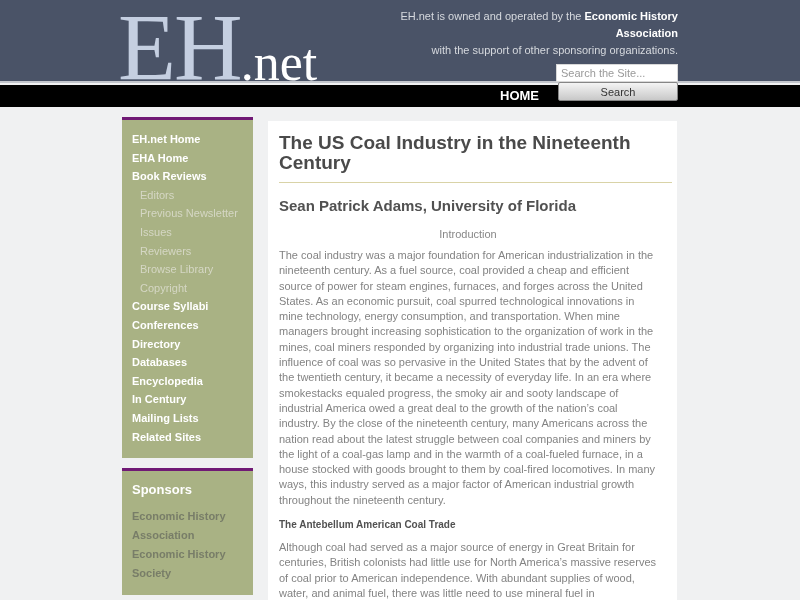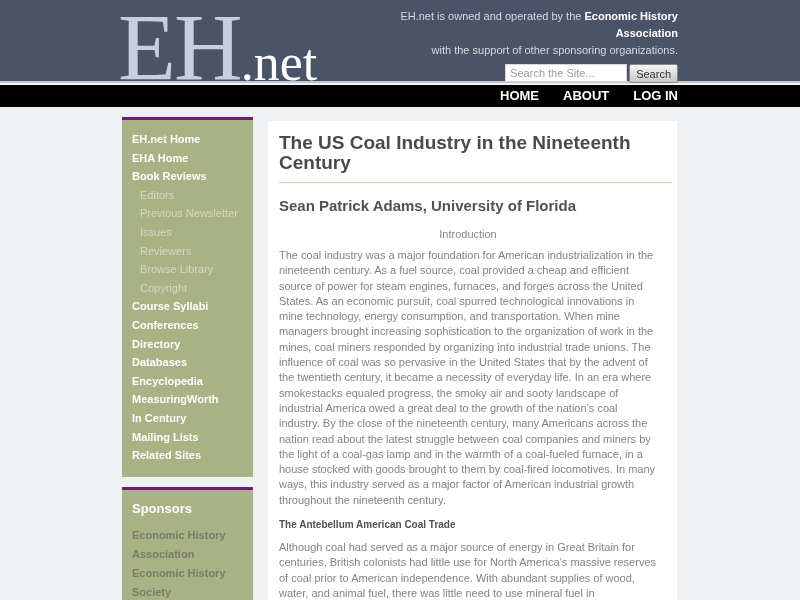--- a/index.html
+++ b/index.html
@@ -22,21 +22,21 @@
   }
   .logo-main { font-size:95px; line-height:normal; color:#c5cfe1; letter-spacing:-2px; }
   .logo-suffix { font-size:52px; line-height:normal; color:#ffffff; }
 
   .header-right {
     position:absolute; top:8px; right:122px; width:330px;
     text-align:right; font-size:11px; line-height:17px; color:#d6d9de;
   }
   .header-right a { color:#ffffff; font-weight:bold; text-decoration:none; }
 
-  .search-row { position:absolute; top:64px; right:122px; display:flex; align-items:stretch; }
+  .search-row { position:absolute; top:64px; right:122px; display:flex; align-items:stretch;flex-direction:column; }
   .search-input {
     width:122px; height:18px; border:1px solid #d8d8d8; background:#ffffff;
     font-size:11px; padding:1px 4px; color:#444;
     font-family:"Liberation Sans","DejaVu Sans",sans-serif;
   }
   .search-input::placeholder { color:#9a9a9a; }
   .search-btn {
     margin-left:2px; height:19px; padding:0 6px;
     background:linear-gradient(#f4f4f4,#c8c8c8);
     border:1px solid #868686; border-radius:2px;
@@ -125,21 +125,20 @@
       <a class="side-item sub">Previous Newsletter</a>
       <a class="side-item sub">Issues</a>
       <a class="side-item sub">Reviewers</a>
       <a class="side-item sub">Browse Library</a>
       <a class="side-item sub">Copyright</a>
       <a class="side-item">Course Syllabi</a>
       <a class="side-item">Conferences</a>
       <a class="side-item">Directory</a>
       <a class="side-item">Databases</a>
       <a class="side-item">Encyclopedia</a>
-      <a class="side-item">MeasuringWorth</a>
       <a class="side-item">In Century</a>
       <a class="side-item">Mailing Lists</a>
       <a class="side-item">Related Sites</a>
     </div>
     <div class="side-box">
       <div class="sponsors-title">Sponsors</div>
       <a class="sponsor-link">Economic History Association</a>
       <a class="sponsor-link">Economic History Society</a>
     </div>
   </div>

